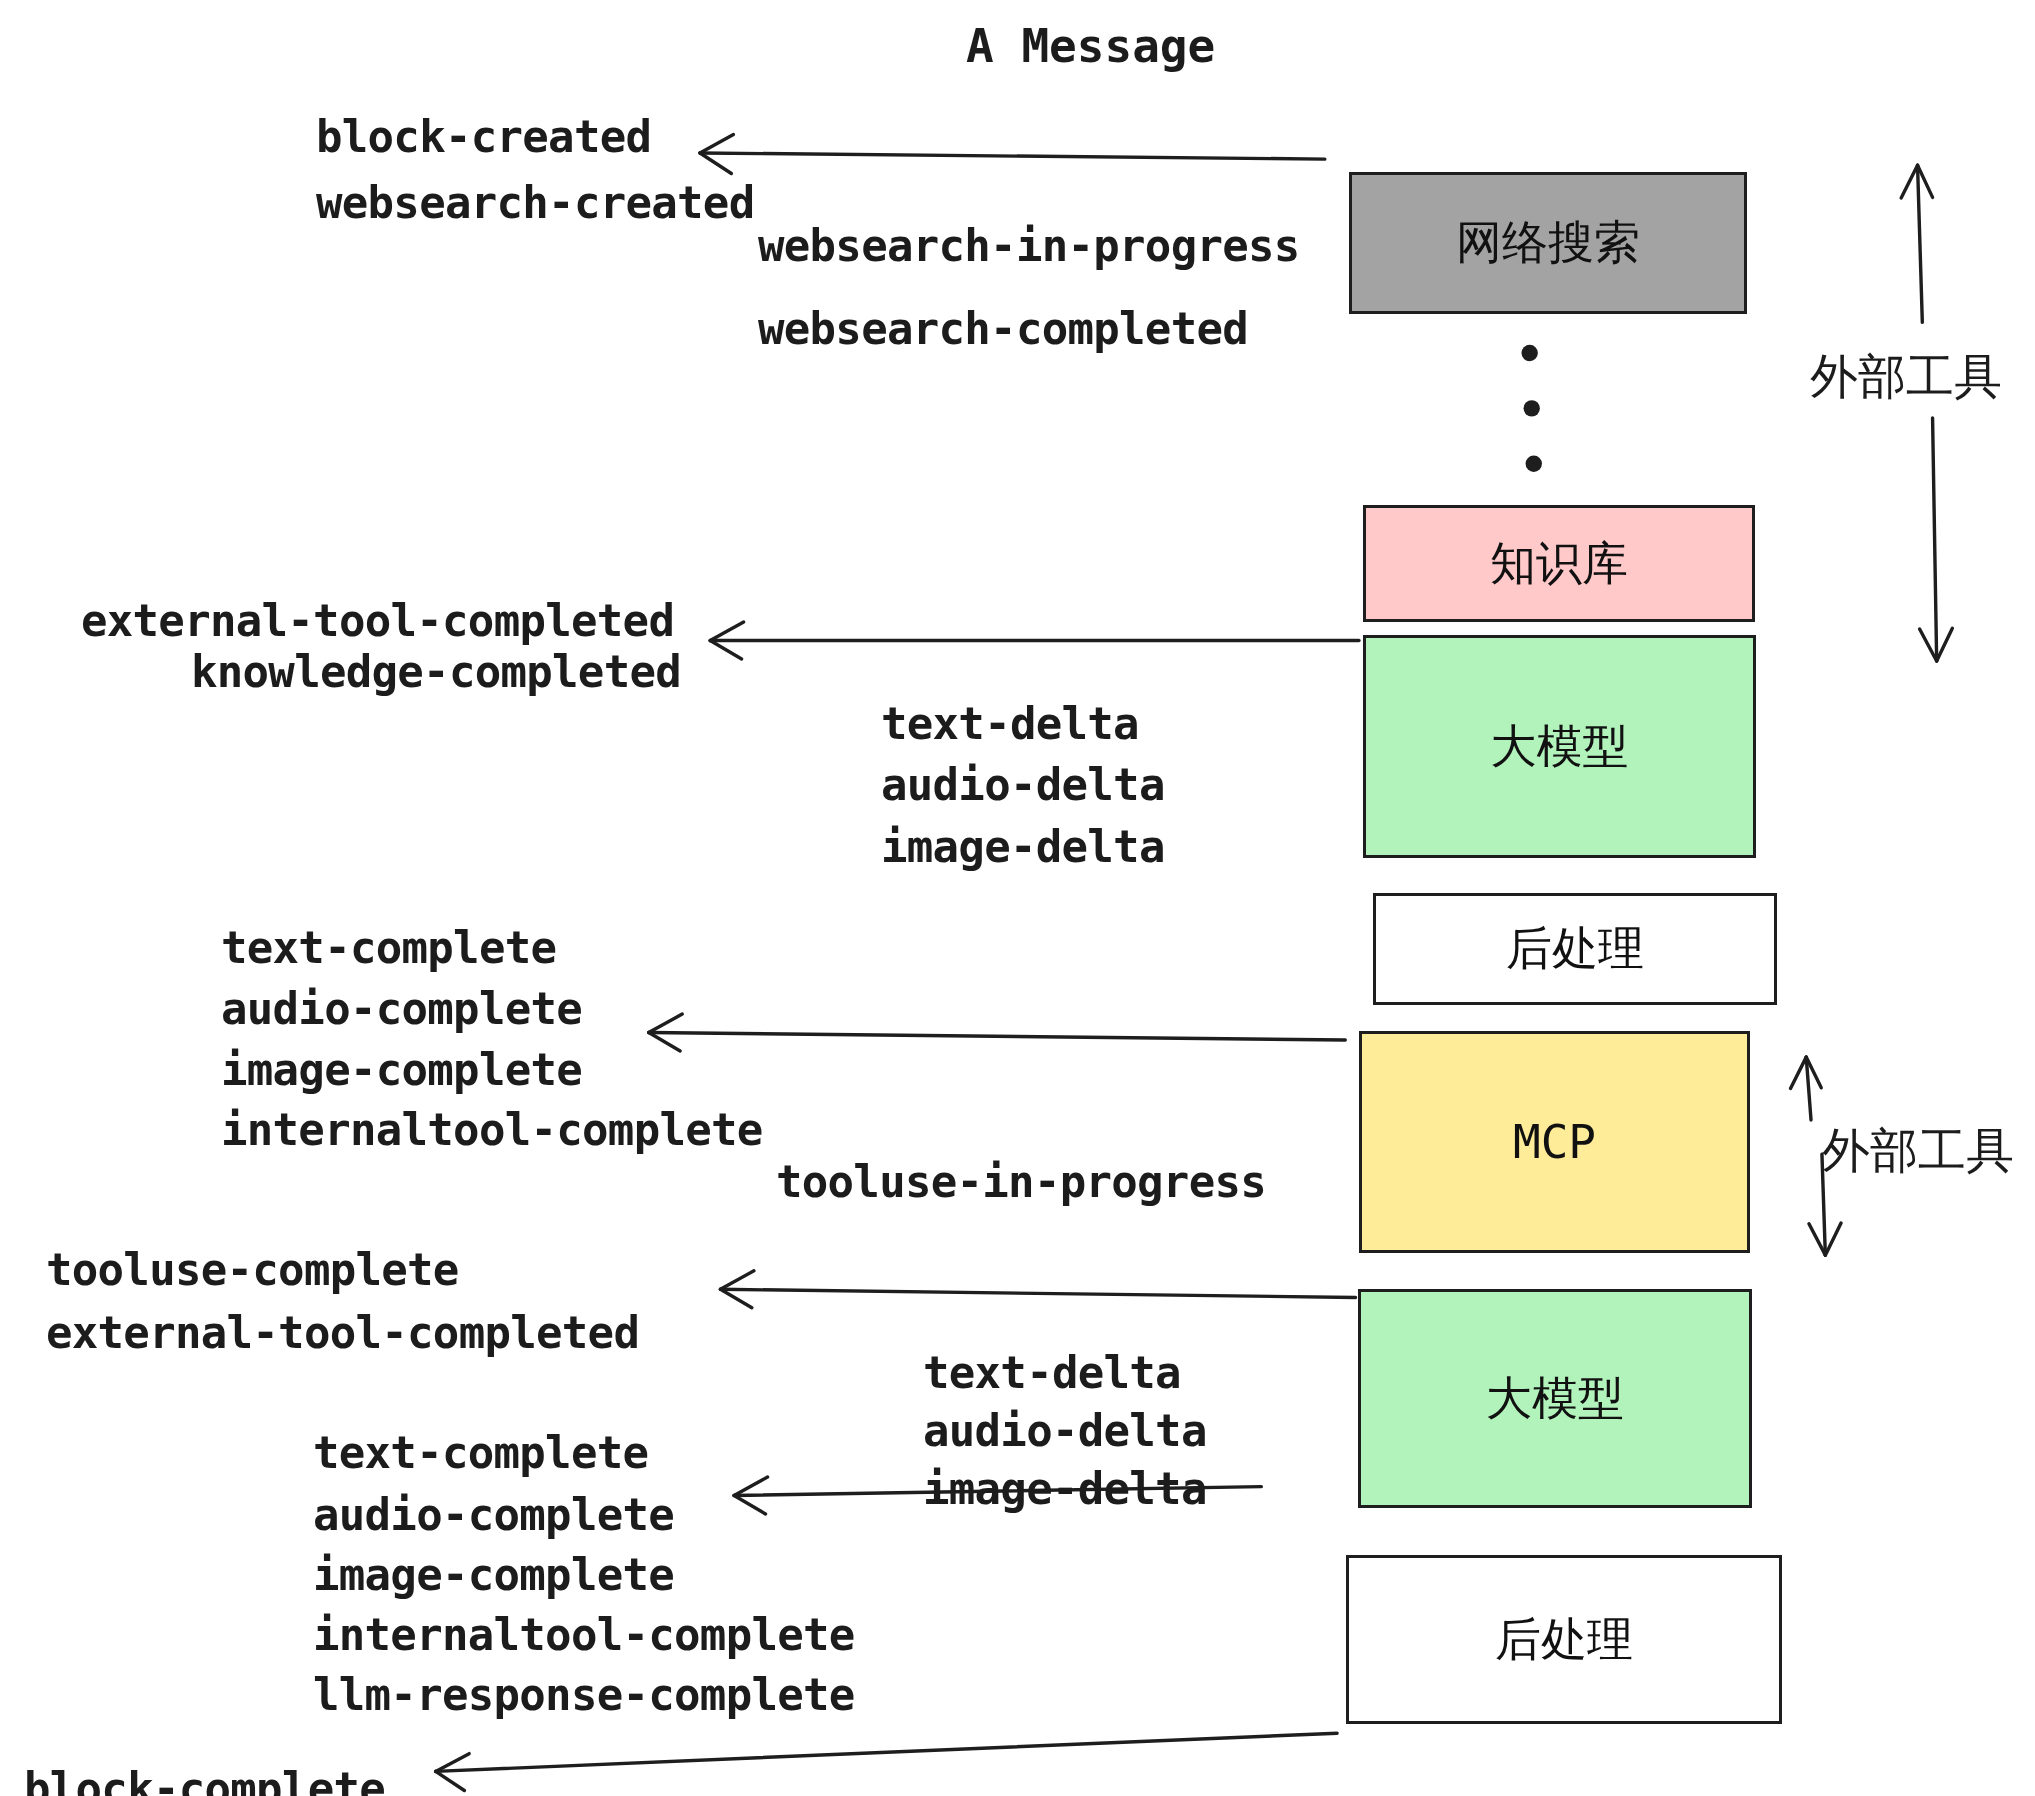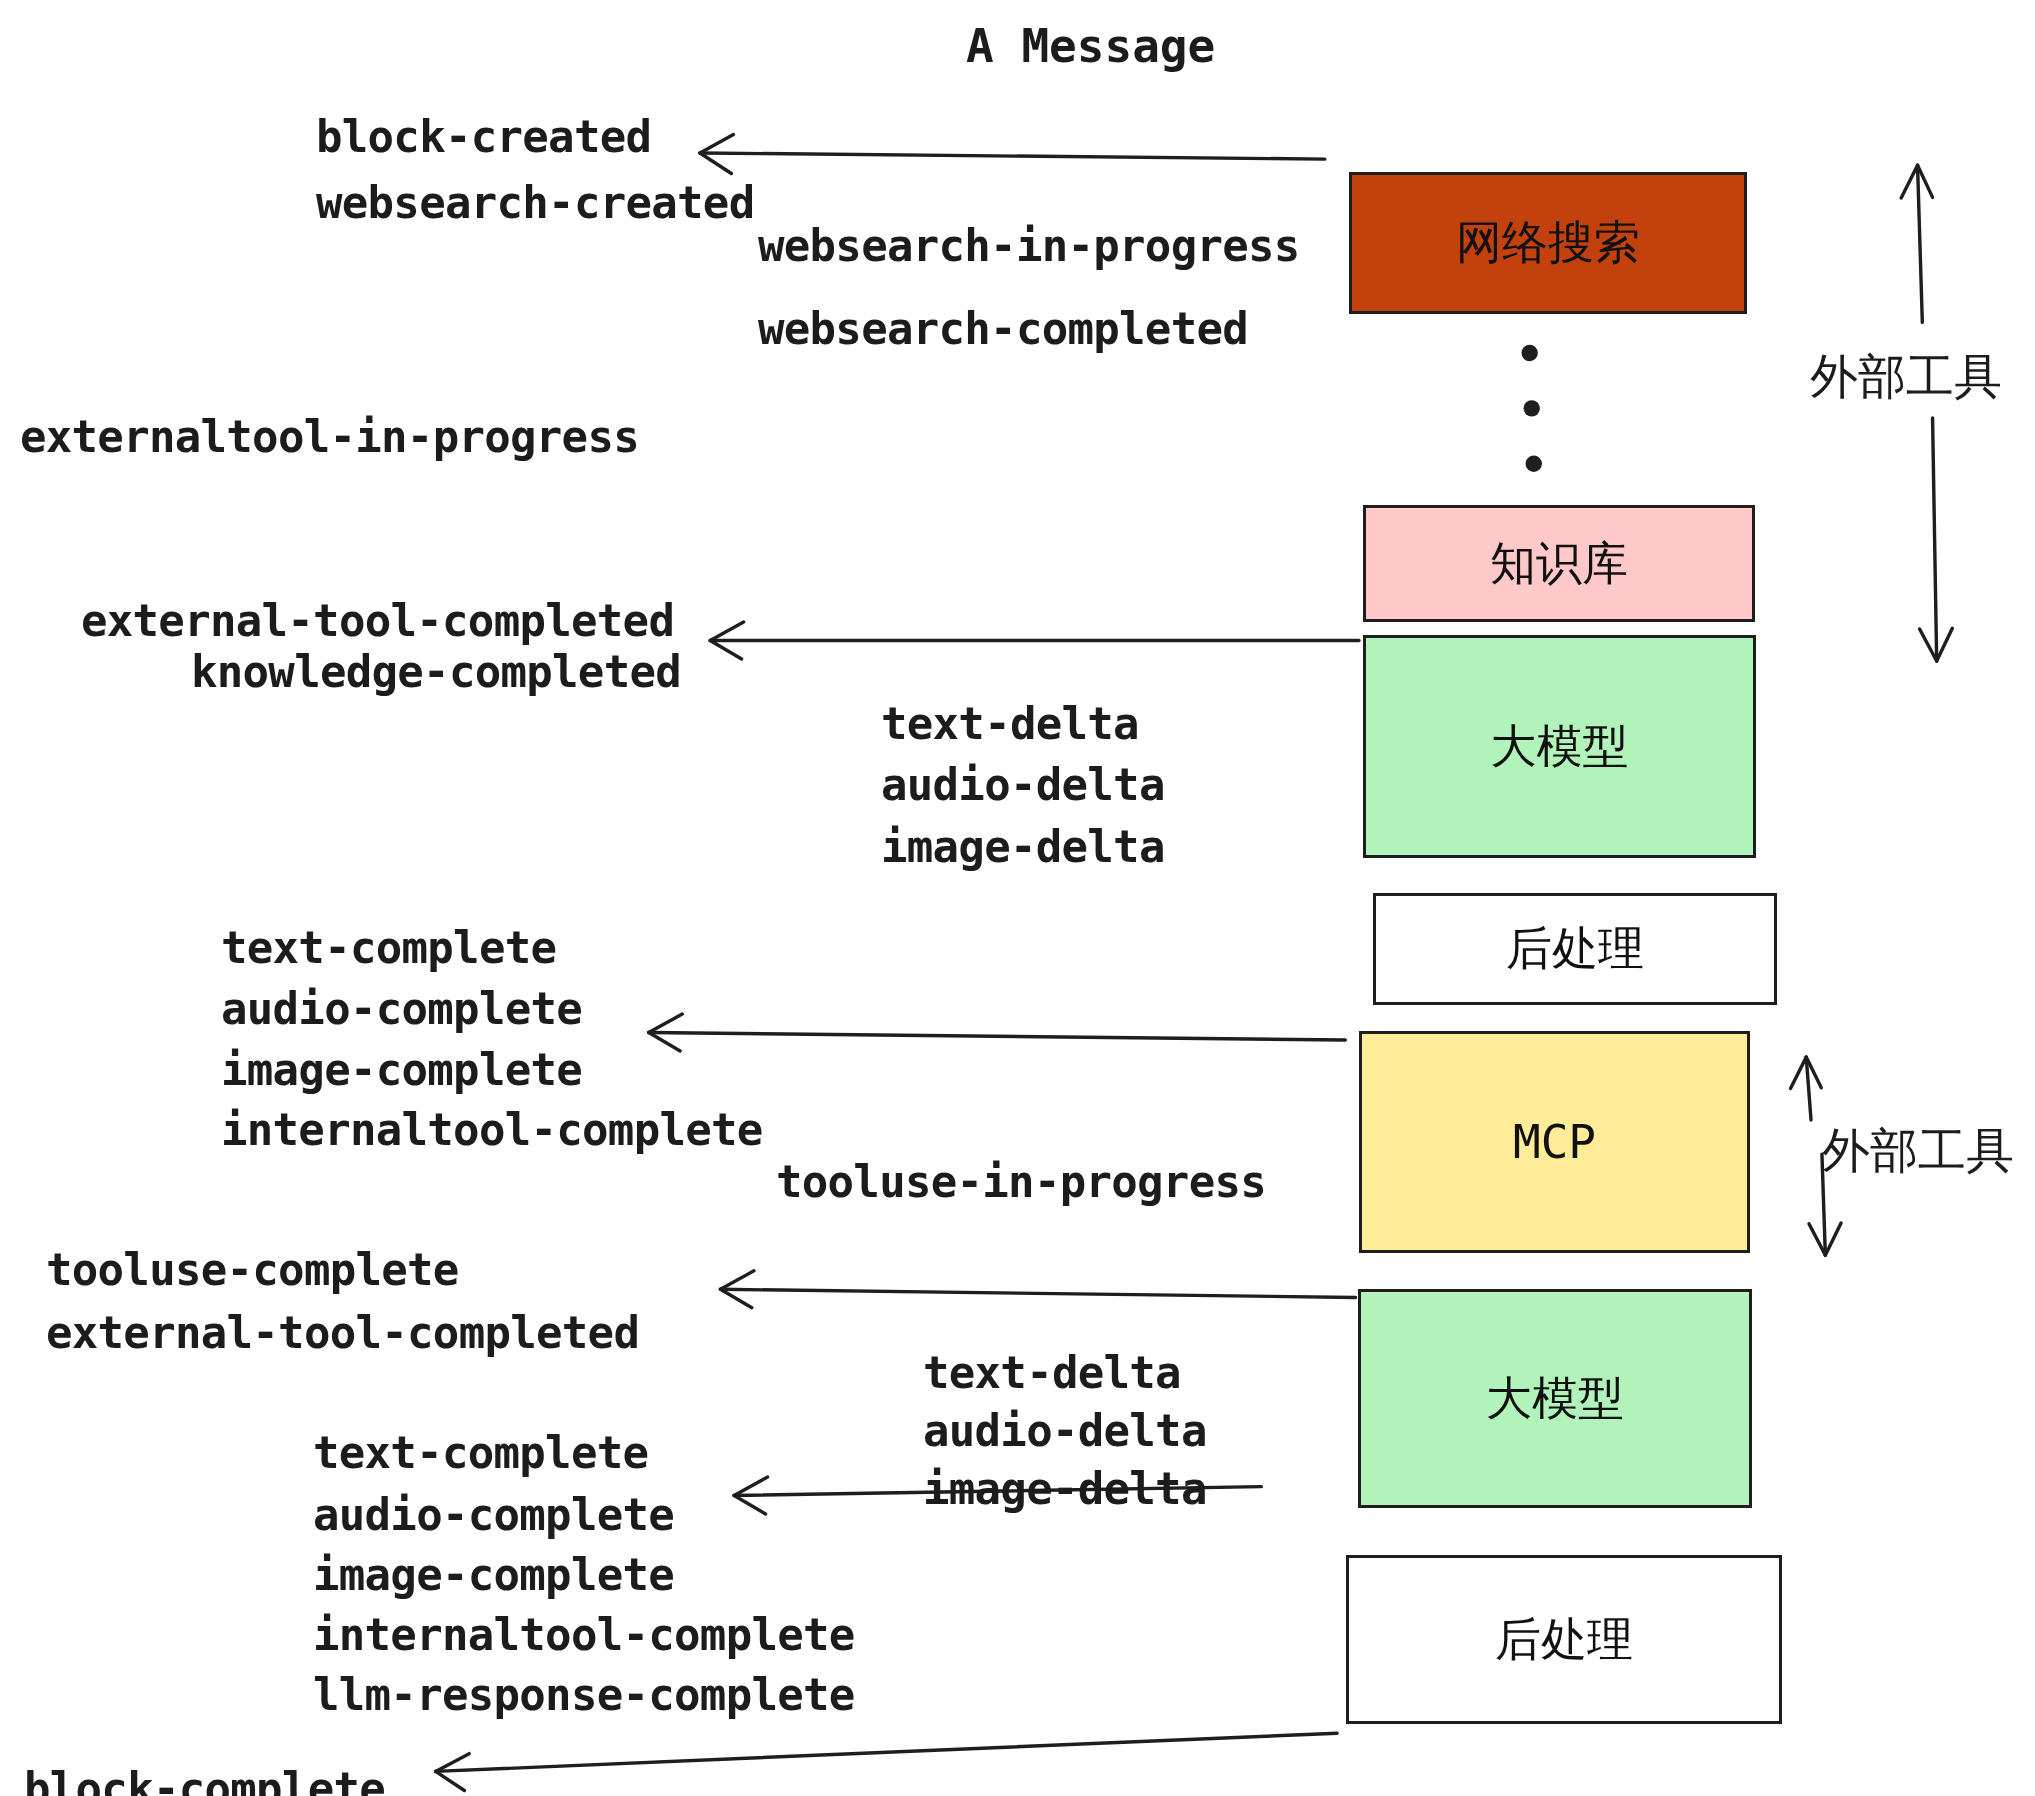--- a/index.html
+++ b/index.html
@@ -112,21 +112,20 @@
       <circle cx="2246" cy="679" r="12"></circle>
     </g>
   </svg>
 
   <div id="title">A Message</div>
 
   <div class="evt" style="left:316px;top:94px">block-created</div>
   <div class="evt" style="left:316px;top:160px">websearch-created</div>
   <div class="evt" style="left:758px;top:203px">websearch-in-progress</div>
   <div class="evt" style="left:758px;top:286px">websearch-completed</div>
-  <div class="evt" style="left:20px;top:394px">externaltool-in-progress</div>
   <div class="evt" style="left:81px;top:578px">external-tool-completed</div>
   <div class="evt" style="left:191px;top:629px">knowledge-completed</div>
   <div class="evt" style="left:881px;top:681px">text-delta</div>
   <div class="evt" style="left:881px;top:742px">audio-delta</div>
   <div class="evt" style="left:881px;top:804px">image-delta</div>
   <div class="evt" style="left:221px;top:905px">text-complete</div>
   <div class="evt" style="left:221px;top:966px">audio-complete</div>
   <div class="evt" style="left:221px;top:1027px">image-complete</div>
   <div class="evt" style="left:221px;top:1087px">internaltool-complete</div>
   <div class="evt" style="left:46px;top:1227px">tooluse-complete</div>
@@ -136,21 +135,21 @@
   <div class="evt" style="left:313px;top:1472px">audio-complete</div>
   <div class="evt" style="left:313px;top:1532px">image-complete</div>
   <div class="evt" style="left:313px;top:1592px">internaltool-complete</div>
   <div class="evt" style="left:313px;top:1652px">llm-response-complete</div>
   <div class="evt" style="left:24px;top:1746px">block-complete</div>
 
   <div class="evt" style="left:923px;top:1330px">text-delta</div>
   <div class="evt" style="left:923px;top:1388px">audio-delta</div>
   <div class="evt" style="left:923px;top:1446px">image-delta</div>
 
-  <div class="box" style="left: 1349px; top: 172px; width: 398px; height: 142px; background: #c2410c;">网络搜索</div>
+  <div class="box" style="left: 1349px; top: 172px; width: 398px; height: 142px; background: #a3a3a3;">网络搜索</div>
   <div class="box" style="left: 1363px; top: 505px; width: 392px; height: 117px; background: rgb(255, 201, 201);">知识库</div>
   <div class="box" style="left: 1363px; top: 635px; width: 393px; height: 223px; background: rgb(178, 242, 187);">大模型</div>
   <div class="box" style="left: 1373px; top: 893px; width: 404px; height: 112px; background: rgb(255, 255, 255);">后处理</div>
   <div class="box" style="left: 1359px; top: 1031px; width: 391px; height: 222px; font-family: &quot;DejaVu Sans Mono&quot;, &quot;Liberation Mono&quot;, monospace; background: rgb(255, 236, 153);">MCP</div>
   <div class="box" style="left: 1358px; top: 1289px; width: 394px; height: 219px; background: rgb(178, 242, 187);">大模型</div>
   <div class="box" style="left: 1346px; top: 1555px; width: 436px; height: 169px; background: rgb(255, 255, 255);">后处理</div>
 
   <div class="cnlabel" style="left:1810px;top:339px">外部工具</div>
   <div class="cnlabel" style="left:1822px;top:1113px">外部工具</div>
 

